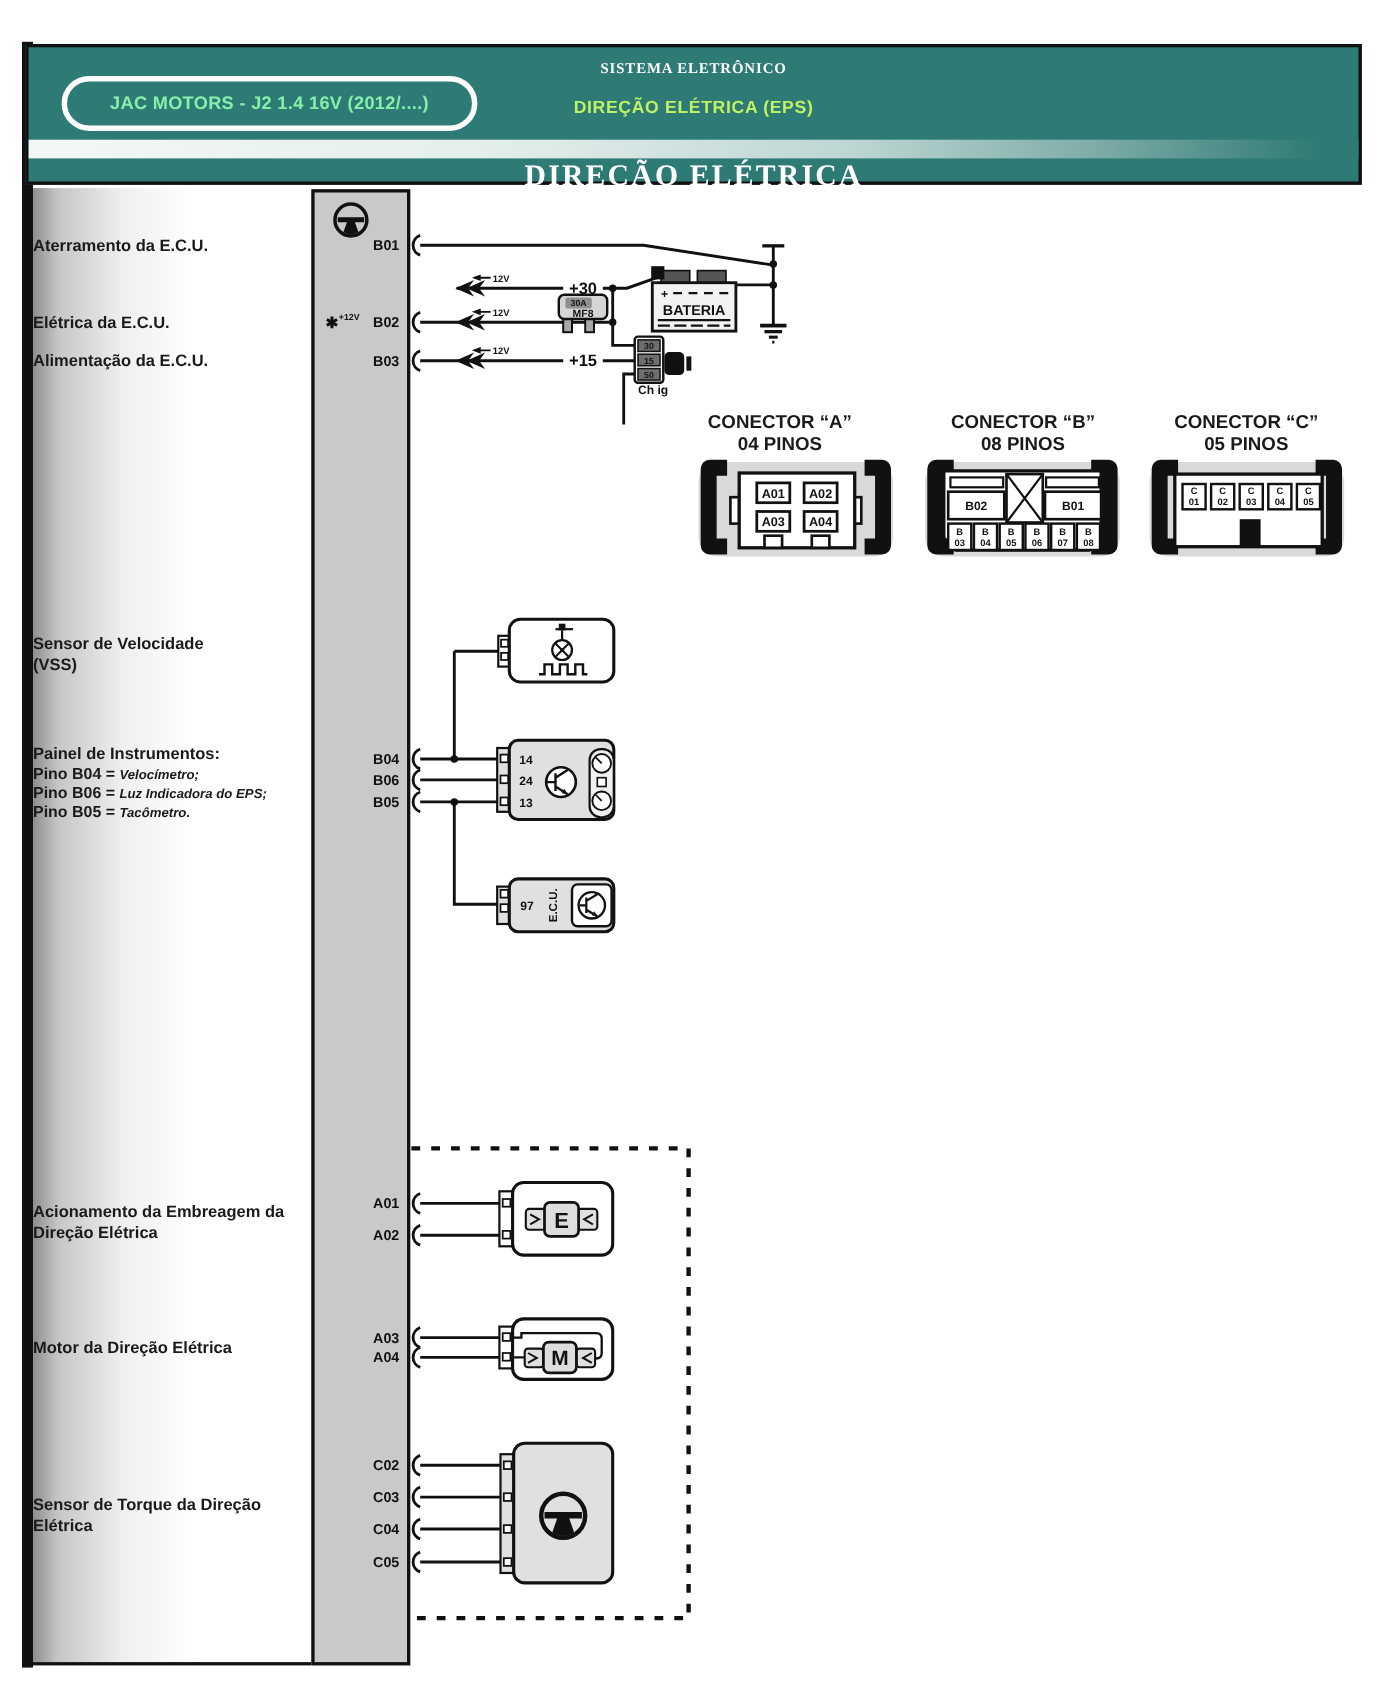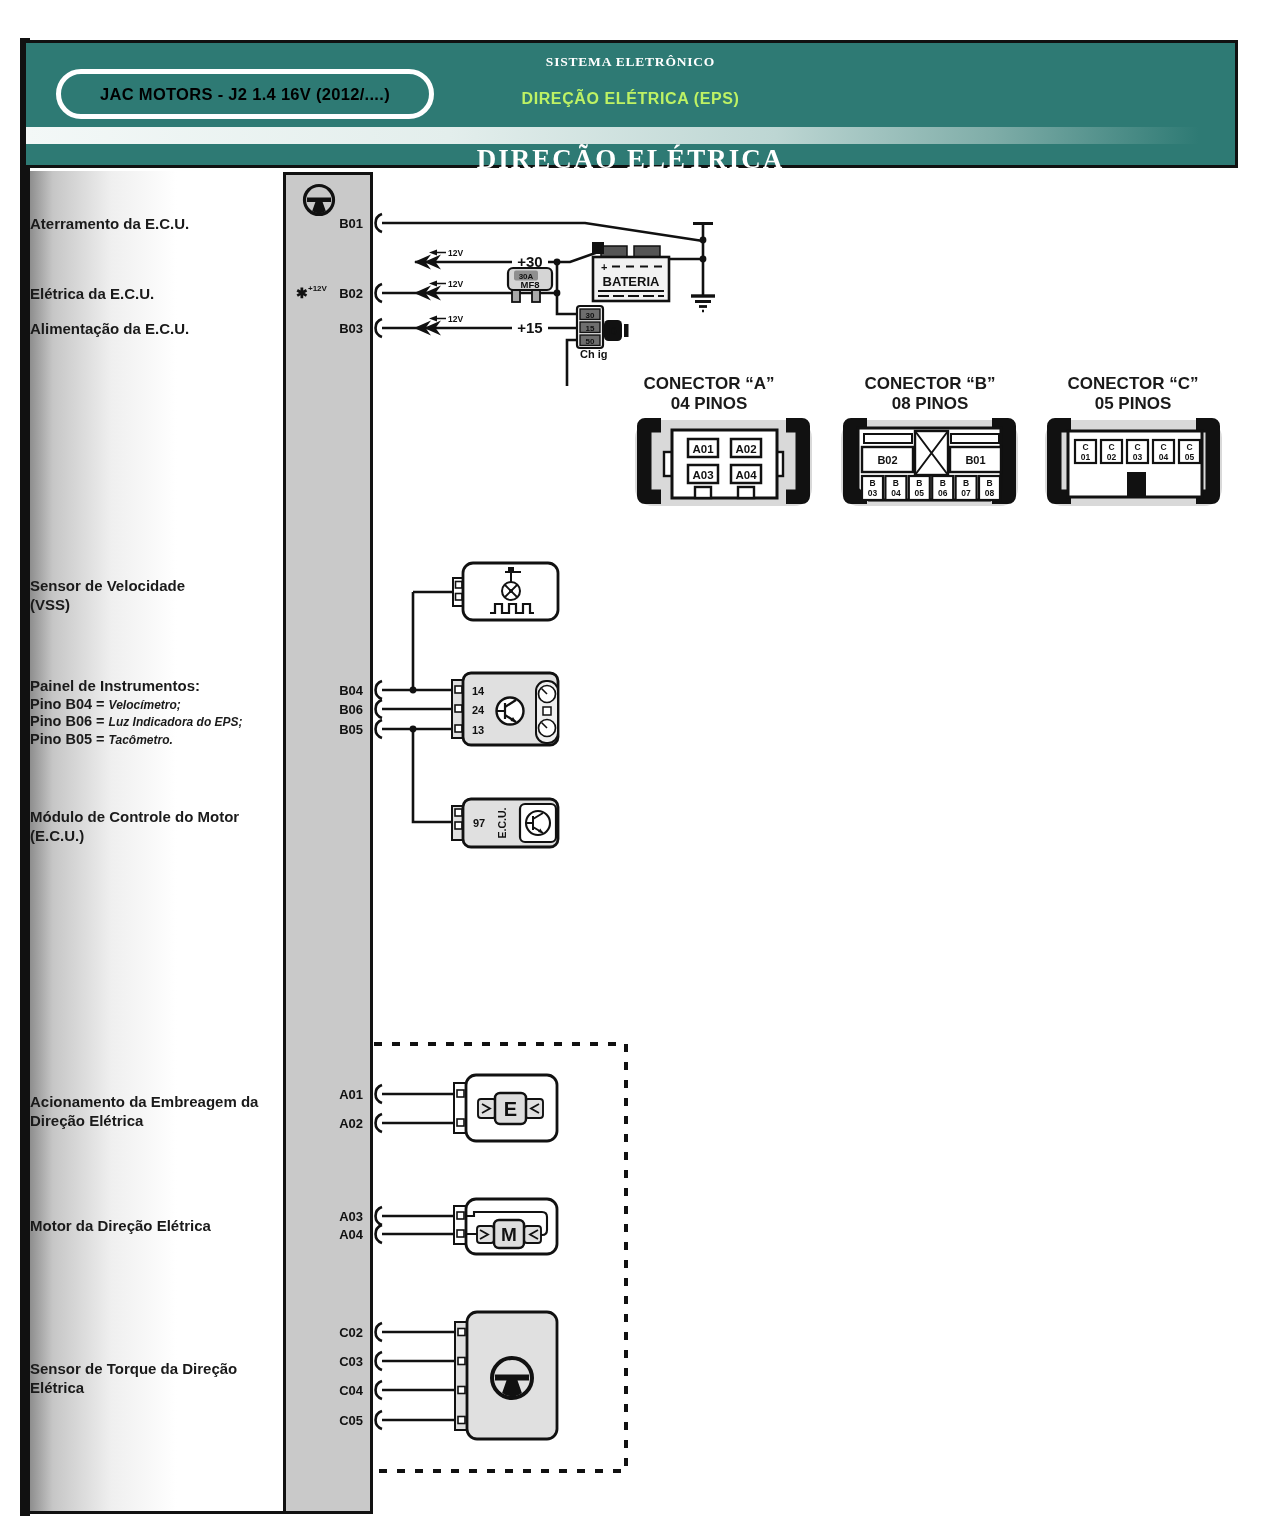--- a/index.html
+++ b/index.html
@@ -7,21 +7,21 @@
         font-family:"Liberation Sans",sans-serif;color:#1a1a1a;padding-left:44px;}
   
   .frame-left{position:absolute;left:20px;top:38px;width:10px;height:1478px;background:#111;}
   
   .header{position:absolute;left:23px;top:40px;width:1215px;height:128px;background:#2e7a74;
           border:3px solid #111;box-sizing:border-box;}
   .hdr-system{position:absolute;left:0;top:11px;width:100%;text-align:center;color:#fff;
           font:700 13.5px "Liberation Serif",serif;letter-spacing:.8px;}
   .hdr-badge{position:absolute;left:30px;top:26px;width:378px;height:50px;border:5px solid #fff;
           border-radius:30px;display:flex;align-items:center;justify-content:center;box-sizing:border-box;}
-  .hdr-badge span{color:#000000;font:700 16.5px "Liberation Sans",sans-serif;letter-spacing:.3px;}
+  .hdr-badge span{color:#86efac;font:700 16.5px "Liberation Sans",sans-serif;letter-spacing:.3px;}
   .hdr-sub{position:absolute;left:0;top:47px;width:100%;text-align:center;color:#bef264;
           font:700 16px "Liberation Sans",sans-serif;letter-spacing:.6px;}
   .hdr-band{position:absolute;left:0;top:84px;width:100%;height:17px;
           background:linear-gradient(90deg,#f3f8f7 0%,#e3eeec 35%,#bdd6d3 62%,#7fada8 80%,#2e7a74 97%);}
   .hdr-title{position:absolute;left:0;top:101px;width:100%;text-align:center;color:#fff;
           font:700 27px "Liberation Serif",serif;letter-spacing:2px;}
   
   .left-panel{position:absolute;left:30px;top:171px;width:253px;height:1343px;box-sizing:border-box;
           background:linear-gradient(90deg,#8e8e8e 0%,#c6c6c6 9%,#efefef 32%,#ffffff 58%);
           border-bottom:3px solid #111;}
@@ -63,24 +63,20 @@
   <div class="lbl" style="top:319px">Alimentação da E.C.U.</div>
   <div class="lbl" style="top:576px">
     <div>Sensor de Velocidade</div>
     <div>(VSS)</div>
   </div>
   <div class="lbl pl" style="top:677px">
     <div>Painel de Instrumentos:</div>
     <div><span class="p">Pino B04 = </span><span class="d">Velocímetro;</span></div>
     <div><span class="p">Pino B06 = </span><span class="d">Luz Indicadora do EPS;</span></div>
     <div><span class="p">Pino B05 = </span><span class="d">Tacômetro.</span></div>
-  </div>
-  <div class="lbl" style="top:807px">
-    <div>Módulo de Controle do Motor</div>
-    <div>(E.C.U.)</div>
   </div>
   <div class="lbl" style="top:1092px">
     <div>Acionamento da Embreagem da</div>
     <div>Direção Elétrica</div>
   </div>
   <div class="lbl" style="top:1216px">Motor da Direção Elétrica</div>
   <div class="lbl" style="top:1359px">
     <div>Sensor de Torque da Direção</div>
     <div>Elétrica</div>
   </div>

